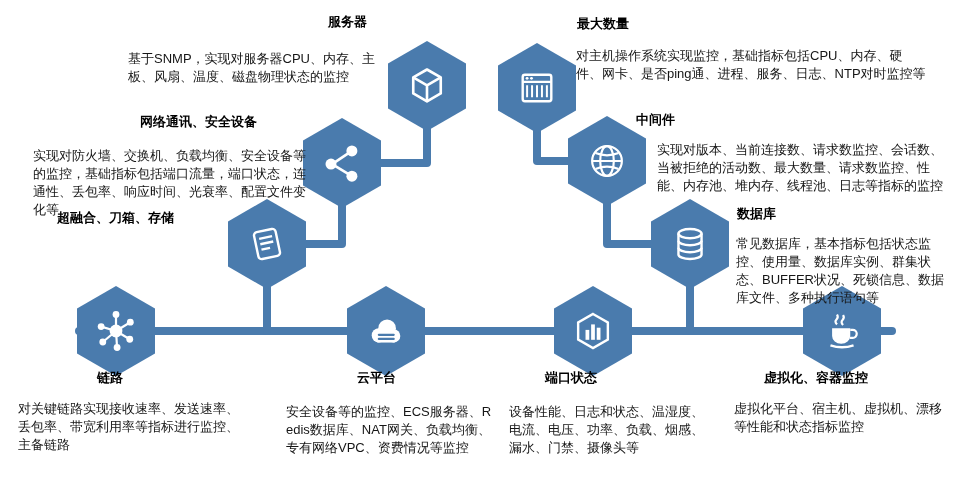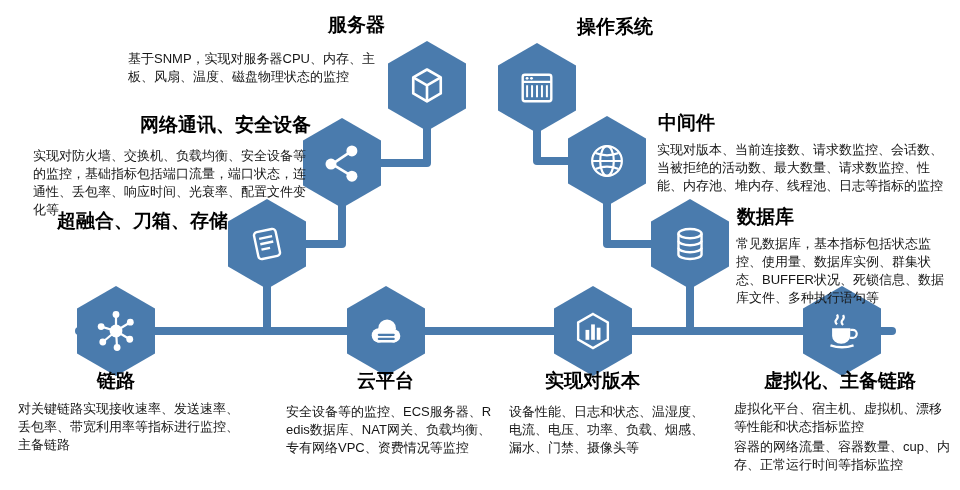--- a/index.html
+++ b/index.html
@@ -9,21 +9,21 @@
   .wires { position: absolute; left: 0; top: 0; }
   .hex {
     position: absolute; width: 78px; height: 90px;
     transform: translate(-50%, -50%);
     background: var(--accent);
     clip-path: polygon(50% 0%, 100% 25%, 100% 75%, 50% 100%, 0% 75%, 0% 25%);
     display: flex; align-items: center; justify-content: center;
   }
   .icon { width: 44px; height: 44px; }
   .title {
-    position: absolute; font-weight: bold; font-size: 19px; color: #000;
+    position: absolute; font-weight: bold; font-size: 13px; color: #000;
     white-space: nowrap; line-height: 1.2;
   }
   .desc {
     position: absolute; font-size: 13px; line-height: 1.38; color: #161616;
     word-break: break-all; text-align: left;
   }
 </style>
 </head>
 <body>
 
@@ -162,31 +162,31 @@
       </g>
       <path d="M11 17.5 h16.5 v7 a8.2 7 0 0 1 -16.5 0 z" fill="#fff"></path>
       <path d="M27.5 19 h2.3 a3.6 3.6 0 0 1 0 7.2 h-2.6" fill="none" stroke="#fff" stroke-width="2"></path>
       <path d="M9.5 33 q10.5 3.5 21 0" fill="none" stroke="#fff" stroke-width="2.2"></path>
     </svg>
   </div>
 
   <div class="title" style="left:328px;top:14px">服务器</div>
   <div class="title" style="left:57px;top:210px">超融合、刀箱、存储</div>
   <div class="title" style="left:140px;top:114px">网络通讯、安全设备</div>
-  <div class="title" style="left:577px;top:16px">操作系统</div>
-  <div class="title" style="left:658px;top:112px">中间件</div>
+  <div class="title" style="left:577px;top:16px">最大数量</div>
+  <div class="title" style="left:636px;top:112px">中间件</div>
   <div class="title" style="left:737px;top:206px">数据库</div>
   <div class="title" style="left:97px;top:370px">链路</div>
   <div class="title" style="left:357px;top:370px">云平台</div>
-  <div class="title" style="left:545px;top:370px">实现对版本</div>
-  <div class="title" style="left:764px;top:370px">虚拟化、主备链路</div>
+  <div class="title" style="left:545px;top:370px">端口状态</div>
+  <div class="title" style="left:764px;top:370px">虚拟化、容器监控</div>
 
   <div class="desc" style="left:33px;top:147px;width:276px">实现对防火墙、交换机、负载均衡、安全设备等的监控，基础指标包括端口流量，端口状态，连通性、丢包率、响应时间、光衰率、配置文件变化等</div>
   <div class="desc" style="left:128px;top:50px;width:262px">基于SNMP，实现对服务器CPU、内存、主板、风扇、温度、磁盘物理状态的监控</div>
+  <div class="desc" style="left:576px;top:47px;width:352px">对主机操作系统实现监控，基础指标包括CPU、内存、硬件、网卡、是否ping通、进程、服务、日志、NTP对时监控等</div>
   <div class="desc" style="left:736px;top:235px;width:218px">常见数据库，基本指标包括状态监控、使用量、数据库实例、群集状态、BUFFER状况、死锁信息、数据库文件、多种执行语句等</div>
   <div class="desc" style="left:657px;top:141px;width:290px">实现对版本、当前连接数、请求数监控、会话数、当被拒绝的活动数、最大数量、请求数监控、性能、内存池、堆内存、线程池、日志等指标的监控</div>
   <div class="desc" style="left:18px;top:400px;width:224px">对关键链路实现接收速率、发送速率、丢包率、带宽利用率等指标进行监控、主备链路</div>
   <div class="desc" style="left:286px;top:403px;width:206px">安全设备等的监控、ECS服务器、Redis数据库、NAT网关、负载均衡、专有网络VPC、资费情况等监控</div>
   <div class="desc" style="left:509px;top:403px;width:196px">设备性能、日志和状态、温湿度、电流、电压、功率、负载、烟感、漏水、门禁、摄像头等</div>
   <div class="desc" style="left:734px;top:400px;width:220px">虚拟化平台、宿主机、虚拟机、漂移等性能和状态指标监控</div>
-  <div class="desc" style="left:734px;top:438px;width:220px">容器的网络流量、容器数量、cup、内存、正常运行时间等指标监控</div>
 
 </div>
 
 </body></html>

